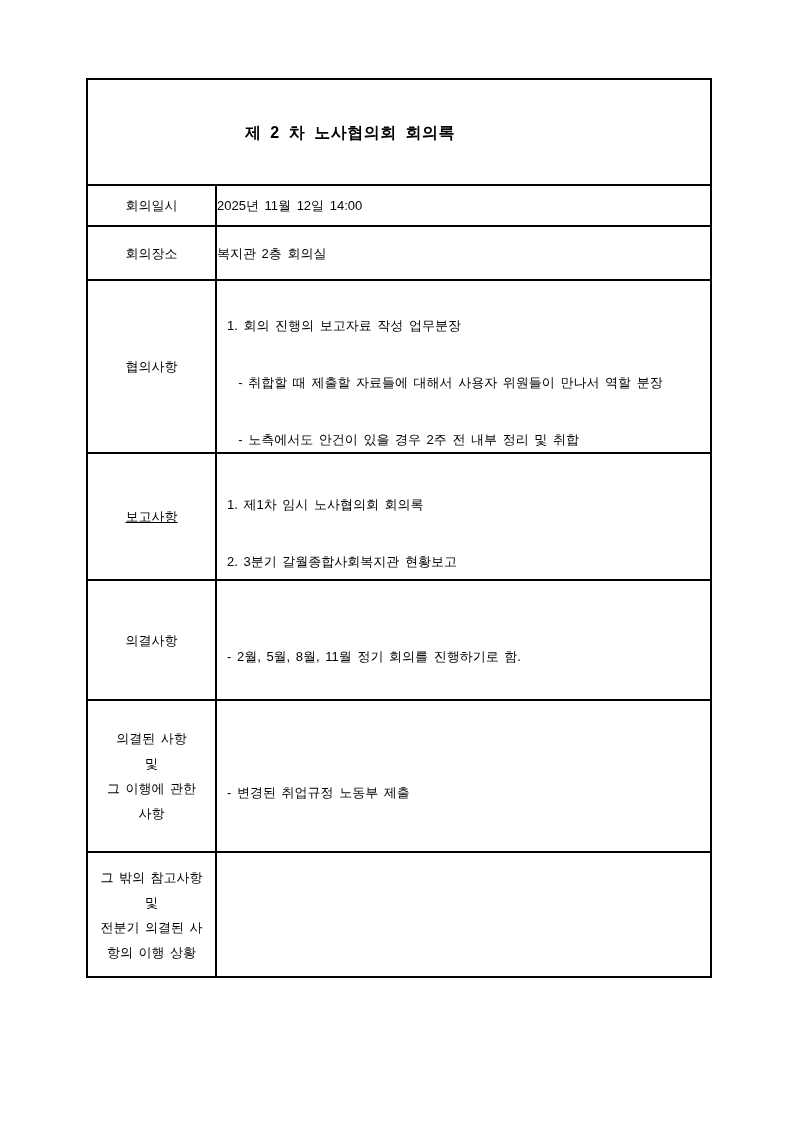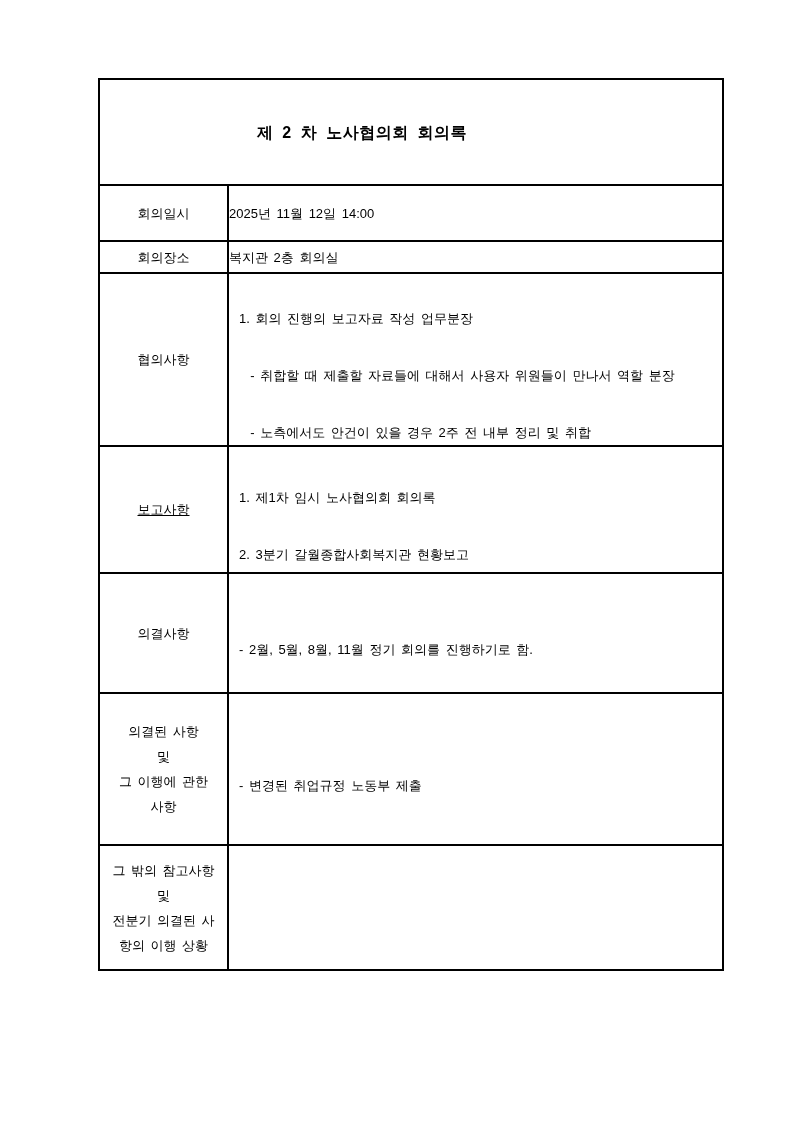--- a/index.html
+++ b/index.html
@@ -10,21 +10,21 @@
     color: #000000;
   }
   .page {
     position: relative;
     width: 794px; height: 1123px;
     background: #ffffff;
     overflow: hidden;
   }
   table.minutes {
     position: absolute;
-    left: 98px; top: 78px;
+    left: 86px; top: 78px;
     width: 624px;
     border-collapse: collapse;
     table-layout: fixed;
   }
   table.minutes td {
     border: 2px solid #000000;
     font-size: 13px;
     line-height: 25px;
     word-spacing: 2px;
     vertical-align: middle;
@@ -47,22 +47,22 @@
     text-align: center;
     white-space: pre-line;
   }
   td.row-label.underlined { text-decoration: underline; }
 
   td.value-center { }
 
   td.value-lines { padding-left: 10px; padding-right: 6px; }
   .value-line { white-space: pre-wrap; margin-top: 32px; }
 
-  tr.r-datetime  { height: 56px; }
-  tr.r-place     { height: 32px; }
+  tr.r-datetime  { height: 41px; }
+  tr.r-place     { height: 54px; }
   tr.r-agenda    { height: 117px; }
   tr.r-report    { height: 127px; padding-left: 44px; }
   tr.r-resolved  { height: 120px; }
   tr.r-followup  { height: 152px; }
   tr.r-etc       { height: 125px; padding-left: 48px; }
 </style>
 </head>
 <body>
 
 <div class="page">

